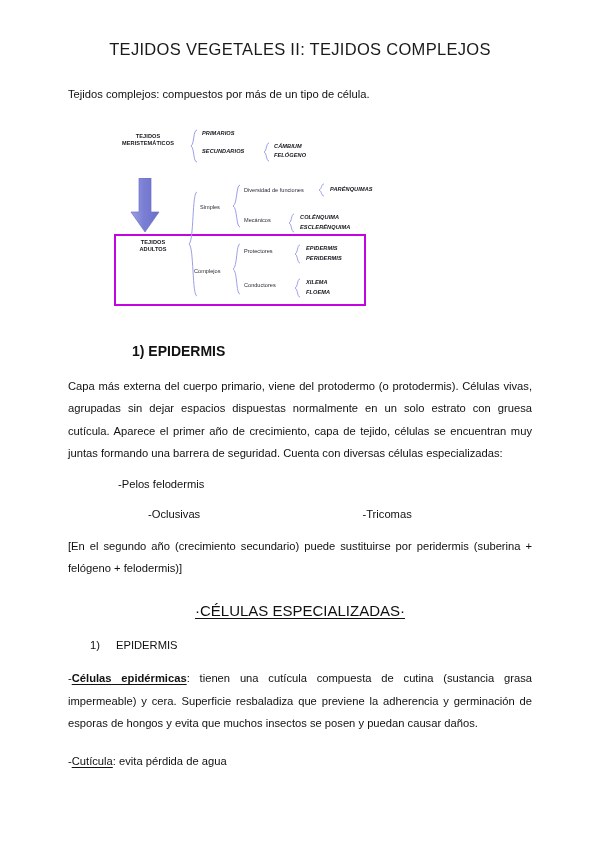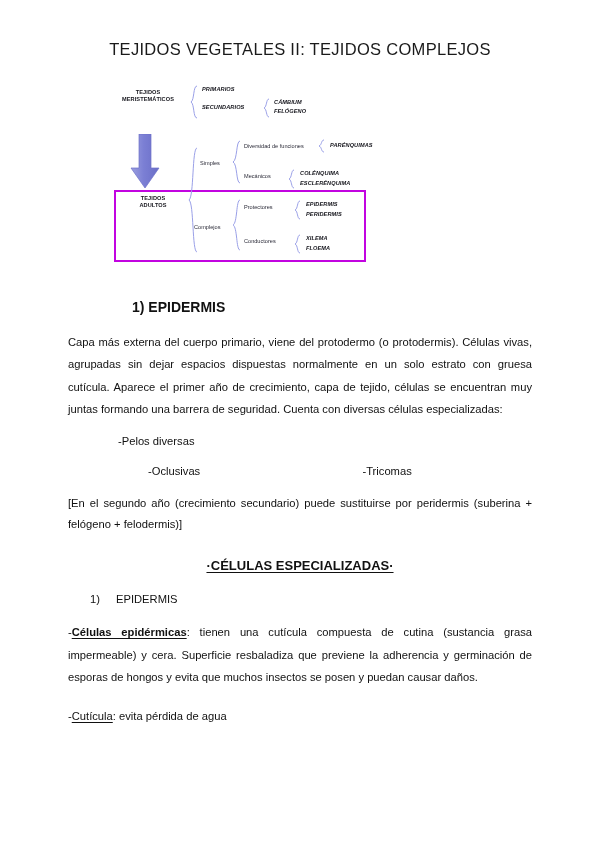--- a/index.html
+++ b/index.html
@@ -135,22 +135,22 @@
   .two-col .row .c1 { width: 46%; }
   .two-col .row .c2 { width: 54%; }
   .row.r1 .c1 { padding-left: 72px; }
   .row.r1 .c2 { padding-left: 50px; }
   .row.r2 .c1 { padding-left: 80px; }
   .row.r2 .c2 { padding-left: 70px; }
 
   .center-head {
     margin: 22px 0 0 0;
     text-align: center;
-    font-size: 13px;
-    font-weight: 700;
+    font-size: 15px;
+    font-weight: 400;
     color: #111;
   }
   .center-head span {
     text-decoration: underline;
     text-underline-offset: 2px;
   }
 
   .numlist {
     margin: 20px 0 0 0;
     padding-left: 22px;
@@ -169,20 +169,21 @@
     text-underline-offset: 2px;
   }
 </style>
 </head>
 <body>
 
 <div class="page">
 
   <h1 class="doc-title">TEJIDOS VEGETALES II: TEJIDOS COMPLEJOS</h1>
 
+  <p class="intro">Tejidos complejos: compuestos por más de un tipo de célula.</p>
 
   <div class="diagram-wrap">
     <div class="diagram">
 
       <div class="adult-box"></div>
 
       <div class="arrow">
         <svg width="30" height="56" viewBox="0 0 30 56">
           <defs>
             <linearGradient id="ag" x1="0" y1="0" x2="1" y2="0">
@@ -280,21 +281,21 @@
 
     </div>
   </div>
 
   <h2 class="section-title">1) EPIDERMIS</h2>
 
   <p class="body">Capa más externa del cuerpo primario, viene del protodermo (o protodermis). Células vivas, agrupadas sin dejar espacios dispuestas normalmente en un solo estrato con gruesa cutícula. Aparece el primer año de crecimiento, capa de tejido, células se encuentran muy juntas formando una barrera de seguridad. Cuenta con diversas células especializadas:</p>
 
   <div class="two-col">
     <div class="row r1">
-      <span class="c2">-Pelos diversas</span>
+      <span class="c2">-Pelos felodermis</span>
     </div>
     <div class="row r2">
       <span class="c1">-Oclusivas</span>
       <span class="c2">-Tricomas</span>
     </div>
   </div>
 
   <p class="body tight">[En el segundo año (crecimiento secundario) puede sustituirse por peridermis (suberina + felógeno + felodermis)]</p>
 
   <p class="center-head">

